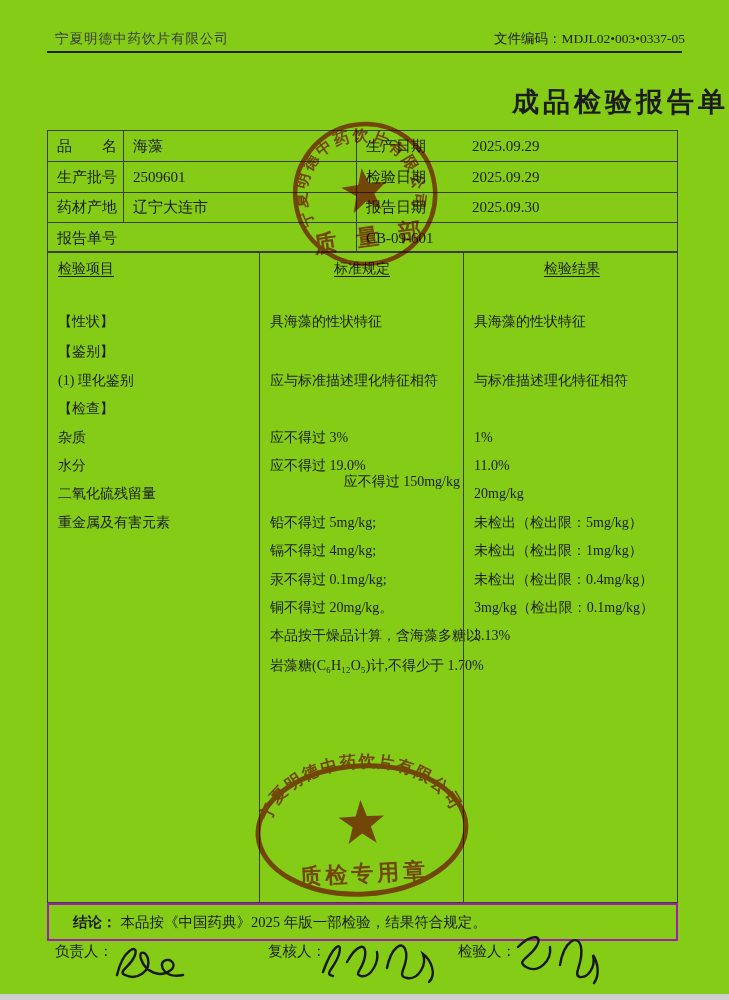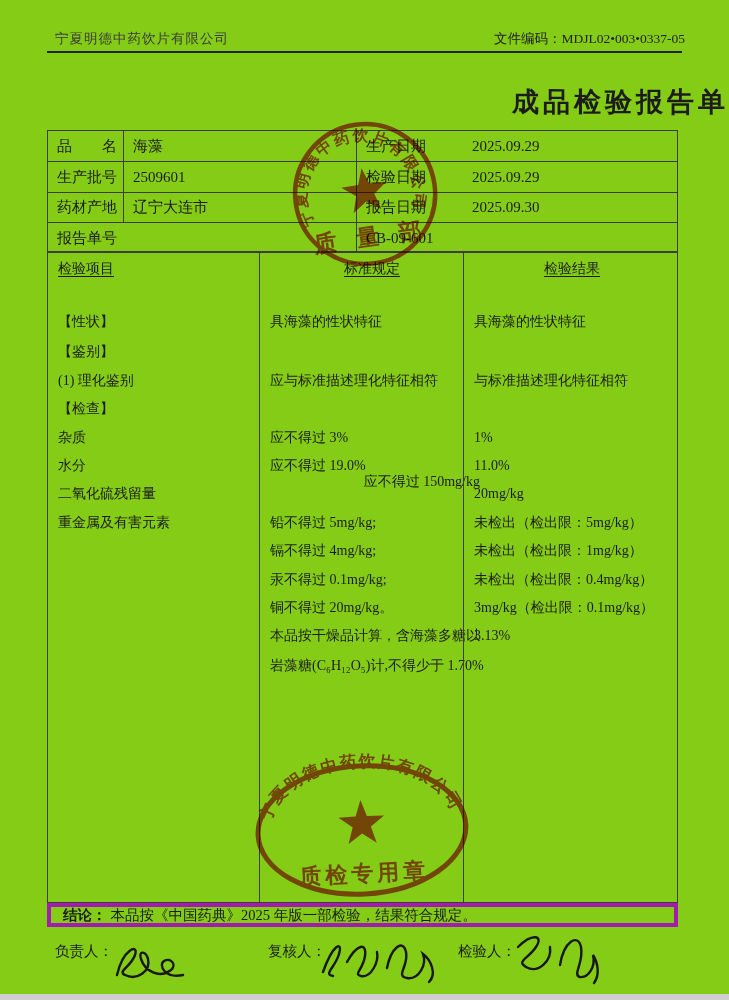--- a/index.html
+++ b/index.html
@@ -14,27 +14,27 @@
   #doc-title{left:0;top:84px;width:729px;text-align:right;font-size:27px;font-weight:bold;letter-spacing:4px;}
   
   #info-table{left:47px;top:130px;width:631px;height:122px;border:1px solid #3c3c3c;box-sizing:border-box;font-size:15px;}
   .hline{position:absolute;left:0;width:100%;height:1px;background:#3c3c3c;}
   .vline{position:absolute;top:0;width:1px;background:#3c3c3c;}
   .icell{position:absolute;height:30px;display:flex;align-items:center;padding-left:9px;box-sizing:border-box;white-space:nowrap;}
   
   #main-table{left:47px;top:252px;width:631px;height:651px;border:1px solid #3c3c3c;box-sizing:border-box;font-size:14px;}
   .mcol{position:absolute;top:0;height:100%;}
   #col-items{left:0;width:211px;}
-  #col-std{left:211px;width:204px;border-left:1px solid #3c3c3c;padding-left:20px;}
+  #col-std{left:211px;width:204px;border-left:1px solid #3c3c3c;}
   #col-res{left:415px;width:216px;border-left:1px solid #3c3c3c;}
   .mhead{position:absolute;top:7px;text-decoration:underline;text-underline-offset:3px;white-space:nowrap;}
   .trow{position:absolute;left:10px;right:4px;line-height:18px;white-space:nowrap;}
   
-  #conclusion-box{left:47px;top:903px;width:631px;height:24px;border:4px solid #a21caf;box-sizing:border-box;
-                  display:flex;align-items:center;padding-left:12px;font-size:14.5px;}
+  #conclusion-box{left:47px;top:903px;width:631px;height:38px;border:2px solid #a21caf;box-sizing:border-box;
+                  display:flex;align-items:center;padding-left:24px;font-size:14.5px;}
   #conclusion-box b{margin-right:4px;}
   
   .sig-label{font-size:14.5px;top:942px;}
   .sig-svg{pointer-events:none;}
   
   .stamp{mix-blend-mode:multiply;opacity:.88;}
   
   #scan-edge{left:0;top:994px;width:729px;height:6px;background:#cfcfcf;}
 </style>
 </head>

